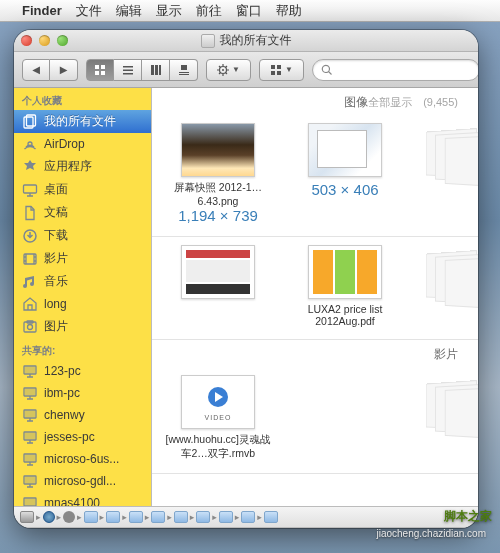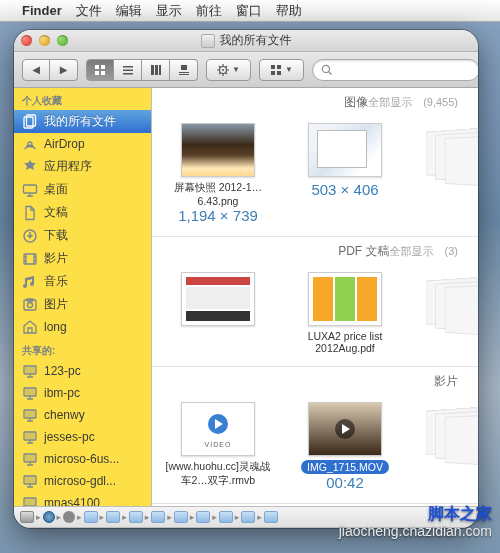--- a/index.html
+++ b/index.html
@@ -44,22 +44,22 @@
 .fileitem{width:120px;display:flex;flex-direction:column;align-items:center;text-align:center;font-size:10.5px;color:#333;padding:4px}
 .fileitem .thumb{width:74px;height:54px;border:1px solid #ccc;background:#fff;margin-bottom:4px;display:flex;align-items:center;justify-content:center;overflow:hidden;box-shadow:0 1px 2px rgba(0,0,0,.15)}
 .fileitem .dims{color:#3a7fb8;font-size:15px}
 .fileitem.sel .fname{background:#2f6fd0;color:#fff;border-radius:8px;padding:1px 6px}
 .stack{position:absolute;right:-30px;top:14px;width:90px;height:60px;opacity:.55;transform:perspective(200px) rotateY(-25deg)}
 .stack div{position:absolute;width:60px;height:48px;background:#eee;border:1px solid #ccc}
 .pathbar{height:22px;background:linear-gradient(#f4f4f4,#e0e0e0);border-top:1px solid #bcbcbc;border-bottom:1px solid #bcbcbc;display:flex;align-items:center;padding:0 6px;gap:2px;overflow:hidden}
 .pathbar .pseg{display:flex;align-items:center;gap:1px;font-size:10px;color:#555}
 .pathbar .picon{width:14px;height:12px;background:linear-gradient(#c9e0f7,#8fb9e4);border-radius:2px;border:1px solid #7fa6cc}
 .pathbar .chev{font-size:9px;color:#888}
-.watermark{position:absolute;right:8px;bottom:28px;font-size:16px;color:#1d4ed8;text-shadow:0 1px 3px rgba(0,0,0,.6);font-weight:bold;font-family:"STHeiti","SimHei",sans-serif}
-.wmsub{position:absolute;right:8px;bottom:14px;font-size:14px;color:#e8e8e8;text-shadow:0 1px 2px rgba(0,0,0,.6)}
+.watermark{position:absolute;right:8px;bottom:28px;font-size:12px;color:#4d7c0f;text-shadow:0 1px 3px rgba(0,0,0,.6);font-weight:bold;font-family:"STHeiti","SimHei",sans-serif}
+.wmsub{position:absolute;right:14px;bottom:14px;font-size:10px;color:#e8e8e8;text-shadow:0 1px 2px rgba(0,0,0,.6)}
 .screenshot-thumb{background:linear-gradient(180deg,#8898a8 0%,#3a2a18 40%,#5a4028 60%,#ffe8b8 85%,#ffd890 100%)}
 .screenshot-thumb2{background:linear-gradient(135deg,#f0f4f8 20%,#d8e4f0 50%,#fff 80%)}
 </style>
 </head>
 <body>
 
 <div class="menubar">
   <span class="apple"></span>
   <span class="app">Finder</span>
   <span>文件</span>
@@ -212,35 +212,35 @@
             <span class="sicon">
               <svg width="16" height="16" viewBox="0 0 16 16" fill="#7b8792">
                 <path d="M5 12a2 2 0 11-2-2V4l9-2v8a2 2 0 11-2-2V5L5 6.5z"></path>
               </svg>
             </span>
             <span class="lbl">音乐</span>
           </div>
           <div class="item">
             <span class="sicon">
               <svg width="16" height="16" viewBox="0 0 16 16" fill="none" stroke="#7b8792" stroke-width="1.3">
+                <path d="M2 7l6-5 6 5v7H2z"></path>
+                <path d="M6 14V9h4v5"></path>
+              </svg>
+            </span>
+            <span class="lbl">long</span>
+          </div>
+          <div class="item">
+            <span class="sicon">
+              <svg width="16" height="16" viewBox="0 0 16 16" fill="none" stroke="#7b8792" stroke-width="1.3">
                 <rect x="2" y="3" width="12" height="10" rx="1"></rect>
                 <circle cx="8" cy="8" r="2.5"></circle>
                 <rect x="5" y="2" width="6" height="2" rx="0.5"></rect>
               </svg>
             </span>
             <span class="lbl">图片</span>
-          </div>
-          <div class="item">
-            <span class="sicon">
-              <svg width="16" height="16" viewBox="0 0 16 16" fill="none" stroke="#7b8792" stroke-width="1.3">
-                <path d="M2 7l6-5 6 5v7H2z"></path>
-                <path d="M6 14V9h4v5"></path>
-              </svg>
-            </span>
-            <span class="lbl">long</span>
           </div>
         </div>
       <div class="grp">共享的:</div>
       <div id="sb2">
           <div class="item">
             <span class="sicon">
               <svg width="16" height="16" viewBox="0 0 16 16" fill="none" stroke="#7b8792" stroke-width="1.3">
                 <rect x="2" y="3" width="12" height="8" rx="0.5"></rect>
                 <rect x="3.5" y="4.5" width="9" height="5" fill="#7b8792" opacity="0.3"></rect>
                 <path d="M5 14h6M8 11v3"></path>
@@ -329,24 +329,20 @@
                 <div style="position:absolute;left:8px;top:6px;width:50px;height:38px;background:#fff;border:1px solid #bbb"></div>
               </div>
             </div>
             <div class="dims">503 × 406</div>
           </div>
           <div class="stack">
             <div style="left:0;top:0"></div>
             <div style="left:12px;top:4px"></div>
             <div style="left:24px;top:8px"></div>
           </div>
-        </div>
-        <div class="section-hdr">
-          <span class="sname">PDF 文稿</span>
-          <span class="scount">全部显示　(3)</span>
         </div>
         <div class="grid">
           <div class="fileitem">
             <div class="thumb">
               <div style="width:100%;height:100%;background:#fff;display:flex;flex-direction:column;padding:4px;gap:2px">
                 <div style="height:8px;background:#c44"></div>
                 <div style="flex:1;background:#eee"></div>
                 <div style="height:10px;background:#333"></div>
               </div>
             </div>
@@ -376,32 +372,20 @@
               <div style="width:100%;height:100%;background:#fff;display:flex;flex-direction:column;align-items:center;justify-content:center">
                 <svg width="30" height="30" viewBox="0 0 30 30">
                   <circle cx="15" cy="13" r="10" fill="#3a7fd4"></circle>
                   <path d="M12 8l8 5-8 5z" fill="#fff"></path>
                 </svg>
                 <div style="font-size:7px;color:#666;letter-spacing:1px">VIDEO</div>
               </div>
             </div>
             <div class="fname">[www.huohu.cc]灵魂战车2…双字.rmvb</div>
           </div>
-          <div class="fileitem sel">
-            <div class="thumb">
-              <div style="width:100%;height:100%;background:linear-gradient(180deg,#d8c8b0,#3a2818);display:flex;align-items:center;justify-content:center">
-                <svg width="24" height="24" viewBox="0 0 24 24">
-                  <circle cx="12" cy="12" r="10" fill="rgba(0,0,0,.5)"></circle>
-                  <path d="M9 7l8 5-8 5z" fill="#fff"></path>
-                </svg>
-              </div>
-            </div>
-            <div class="fname">IMG_1715.MOV</div>
-            <div class="dims">00:42</div>
-          </div>
           <div class="stack">
             <div style="left:0;top:0"></div>
             <div style="left:12px;top:4px"></div>
             <div style="left:24px;top:8px"></div>
           </div>
         </div>
       </div>
   </div>
 
   <div class="pathbar" id="pathbar">

